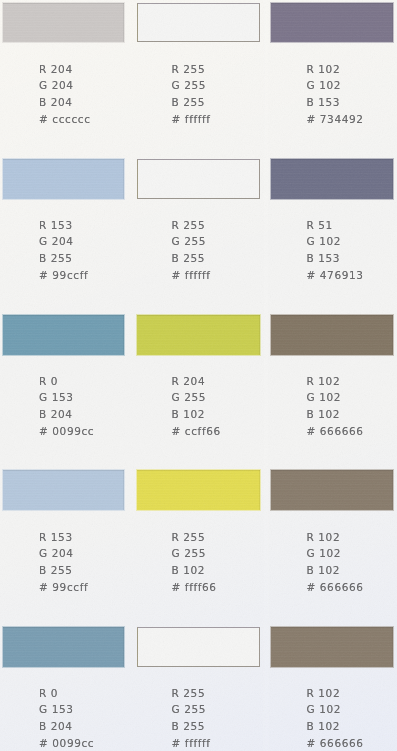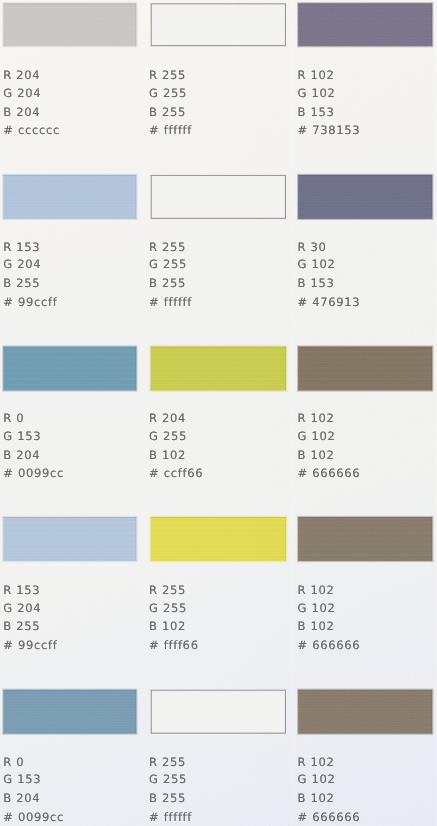--- a/index.html
+++ b/index.html
@@ -88,20 +88,21 @@
     border-bottom-color: #9a958d;
   }
   .swatch.bordered .rim { box-shadow: none; background-image: none; }
   .labels {
     position: absolute;
     font-size: 10.5px;
     letter-spacing: 0.6px;
     color: #68686a;
     white-space: nowrap;
     z-index: 3;
+    margin-left: 36px;
   }
   .labels .line {
     height: 16.9px;
     line-height: 16.9px;
     filter: blur(0.35px);
     text-shadow: 0 0 0.55px rgba(80,80,82,0.55);
   }
 </style>
 </head>
 <body>
@@ -139,21 +140,21 @@
       <div class="line"># ffffff</div>
     </div>
     <div class="swatch" style="left: 271px; top: 3px; width: 121.5px; height: 39px; background: rgb(123, 116, 138);">
       <div class="halo" style="background: rgb(123, 116, 138);"></div>
       <div class="rim"></div>
     </div>
     <div class="labels" style="left: 270.5px; top: 60.6px;">
       <div class="line">R 102</div>
       <div class="line">G 102</div>
       <div class="line">B 153</div>
-      <div class="line"># 738153</div>
+      <div class="line"># 734492</div>
     </div>
     <div class="swatch" style="left: 3px; top: 159px; width: 121px; height: 40px; background: rgb(178, 198, 221);">
       <div class="halo" style="background: rgb(178, 198, 221);"></div>
       <div class="rim"></div>
     </div>
     <div class="labels" style="left: 3px; top: 216.6px;">
       <div class="line">R 153</div>
       <div class="line">G 204</div>
       <div class="line">B 255</div>
       <div class="line"># 99ccff</div>
@@ -165,21 +166,21 @@
       <div class="line">R 255</div>
       <div class="line">G 255</div>
       <div class="line">B 255</div>
       <div class="line"># ffffff</div>
     </div>
     <div class="swatch" style="left: 271px; top: 159px; width: 121.5px; height: 40px; background: rgb(110, 113, 137);">
       <div class="halo" style="background: rgb(110, 113, 137);"></div>
       <div class="rim"></div>
     </div>
     <div class="labels" style="left: 270.5px; top: 216.6px;">
-      <div class="line">R 30</div>
+      <div class="line">R 51</div>
       <div class="line">G 102</div>
       <div class="line">B 153</div>
       <div class="line"># 476913</div>
     </div>
     <div class="swatch" style="left: 3px; top: 315px; width: 121px; height: 40px; background: rgb(113, 157, 178);">
       <div class="halo" style="background: rgb(113, 157, 178);"></div>
       <div class="rim"></div>
     </div>
     <div class="labels" style="left: 3px; top: 372.6px;">
       <div class="line">R 0</div>

